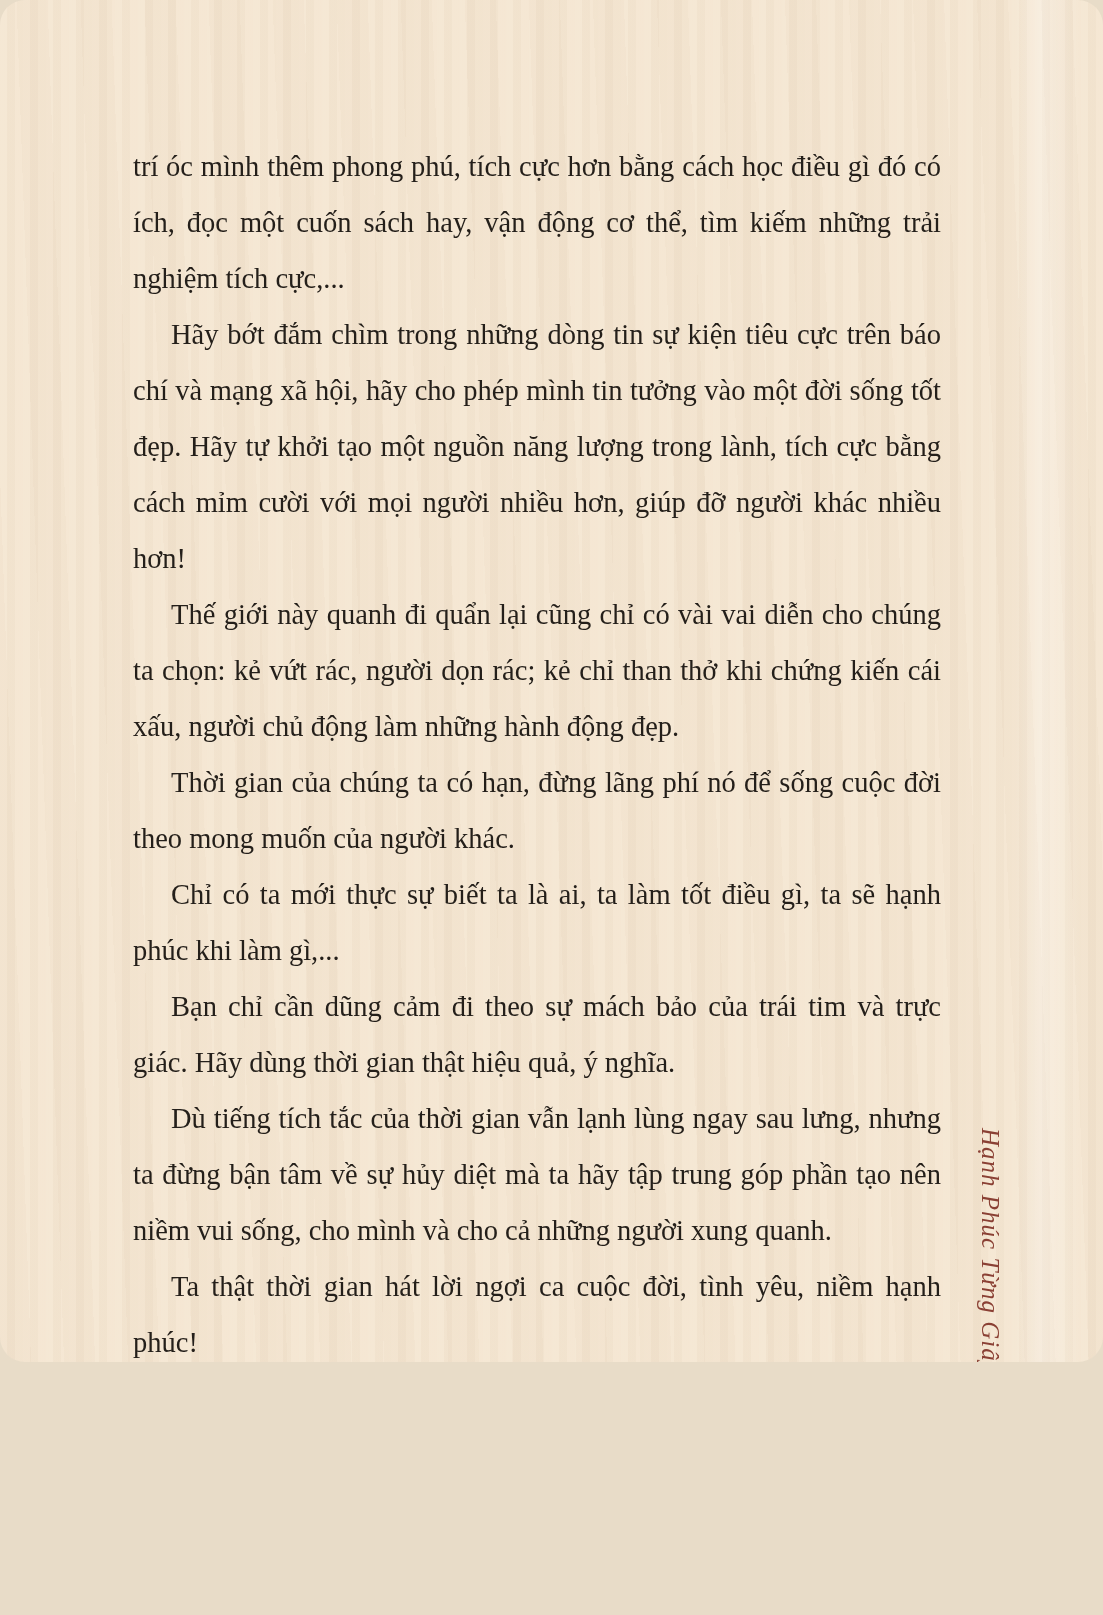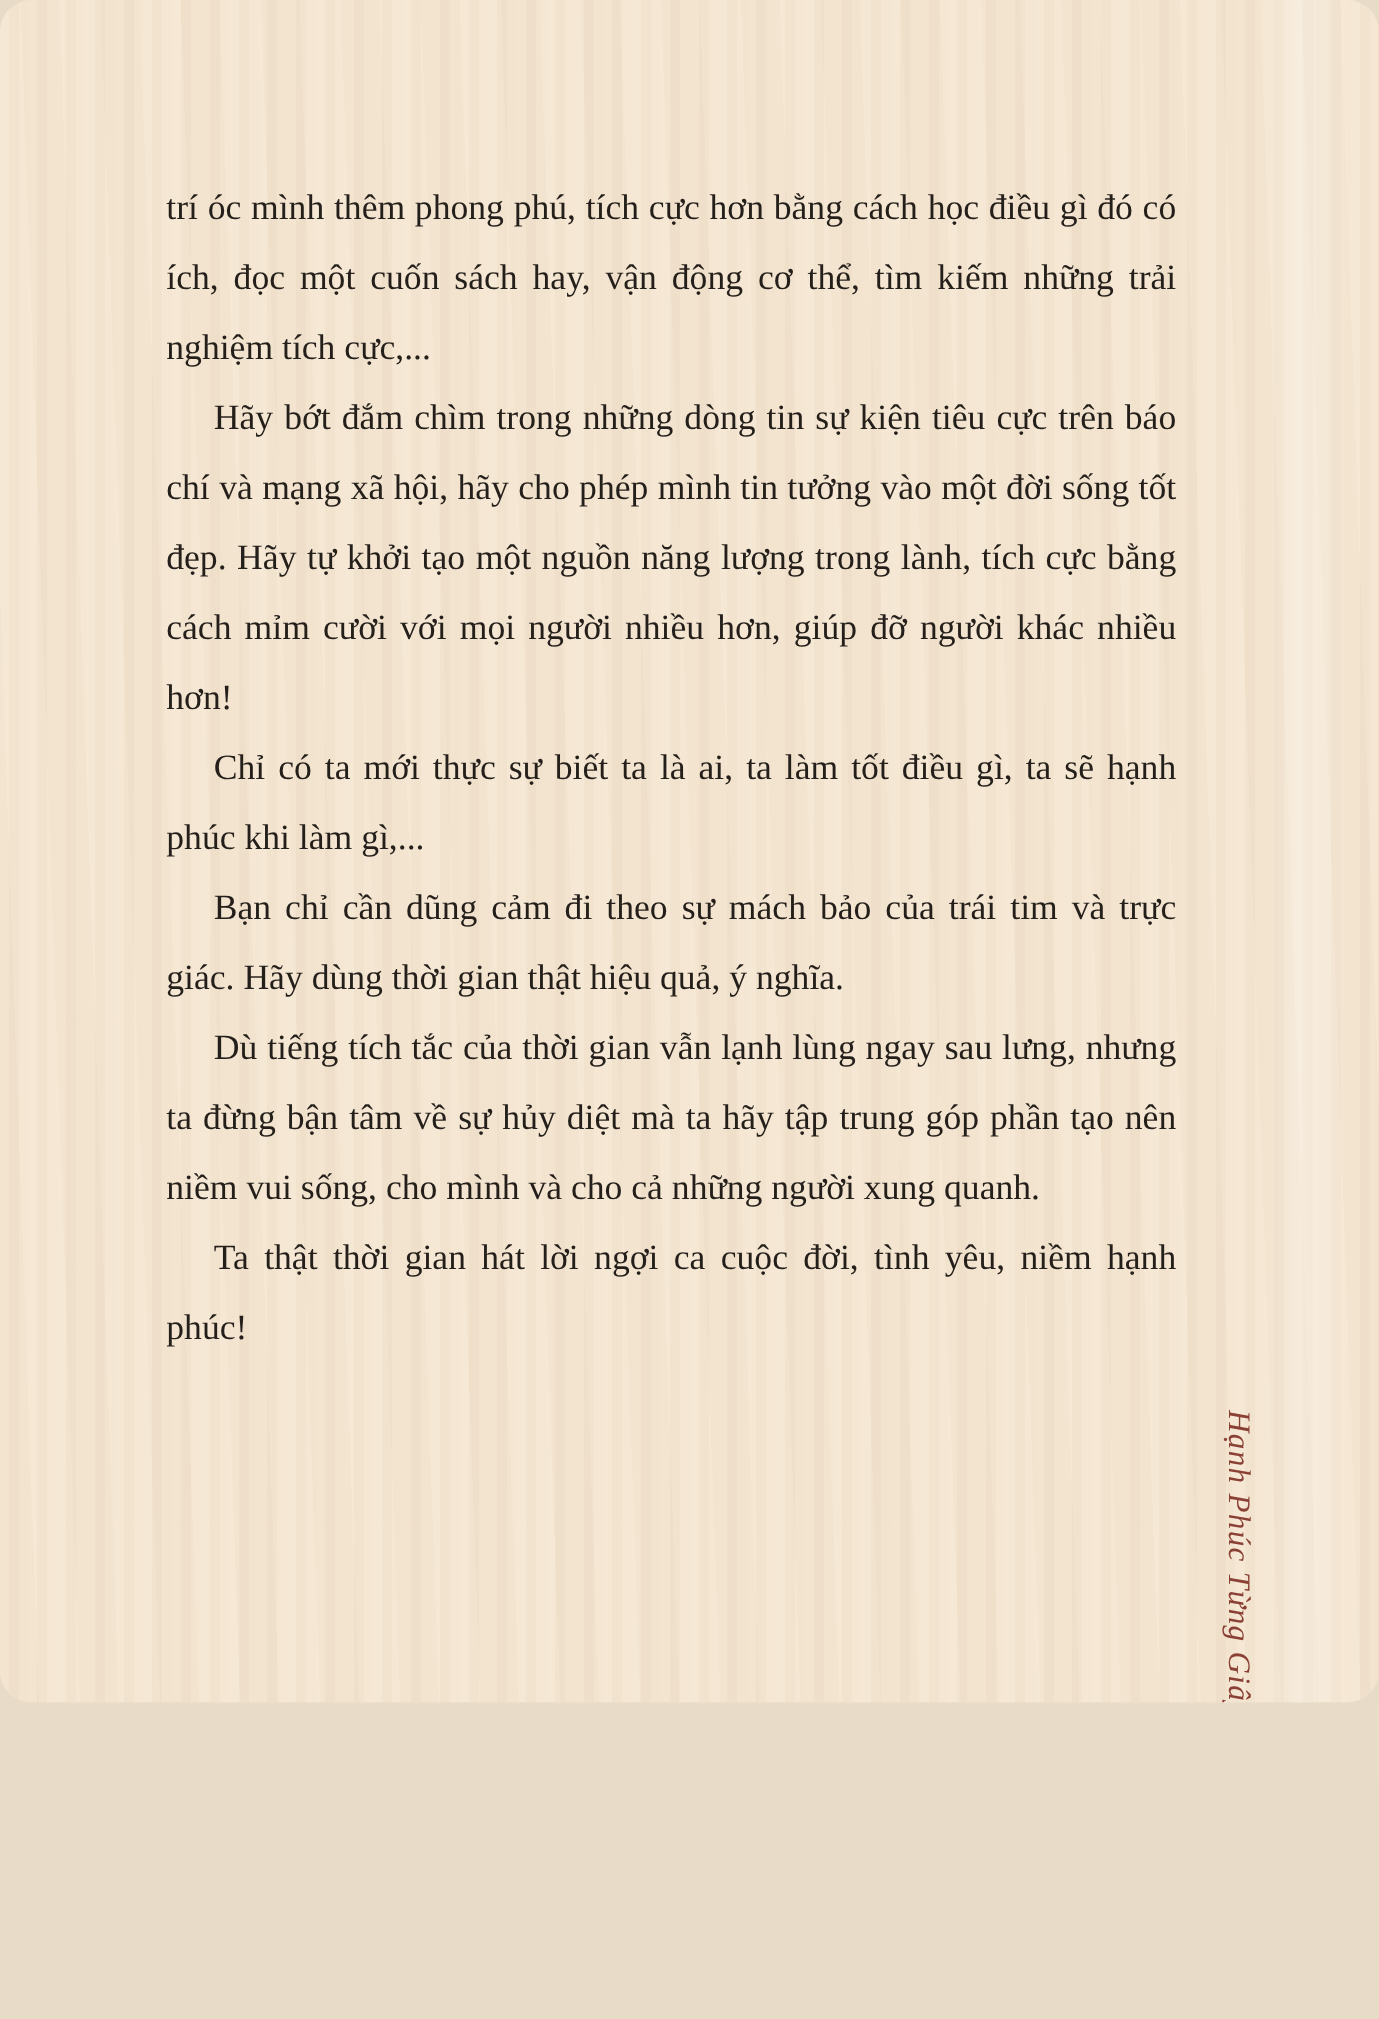--- a/index.html
+++ b/index.html
@@ -82,20 +82,22 @@
   }
 </style>
 </head>
 <body>
 
 <div class="page">
 
   <div class="text-block">
     <p class="no-indent">trí óc mình thêm phong phú, tích cực hơn bằng cách học điều gì đó có ích, đọc một cuốn sách hay, vận động cơ thể, tìm kiếm những trải nghiệm tích cực,...</p>
     <p>Hãy bớt đắm chìm trong những dòng tin sự kiện tiêu cực trên báo chí và mạng xã hội, hãy cho phép mình tin tưởng vào một đời sống tốt đẹp. Hãy tự khởi tạo một nguồn năng lượng trong lành, tích cực bằng cách mỉm cười với mọi người nhiều hơn, giúp đỡ người khác nhiều hơn!</p>
+    <p>Thế giới này quanh đi quẩn lại cũng chỉ có vài vai diễn cho chúng ta chọn: kẻ vứt rác, người dọn rác; kẻ chỉ than thở khi chứng kiến cái xấu, người chủ động làm những hành động đẹp.</p>
+    <p>Thời gian của chúng ta có hạn, đừng lãng phí nó để sống cuộc đời theo mong muốn của người khác.</p>
     <p>Chỉ có ta mới thực sự biết ta là ai, ta làm tốt điều gì, ta sẽ hạnh phúc khi làm gì,...</p>
     <p>Bạn chỉ cần dũng cảm đi theo sự mách bảo của trái tim và trực giác. Hãy dùng thời gian thật hiệu quả, ý nghĩa.</p>
     <p>Dù tiếng tích tắc của thời gian vẫn lạnh lùng ngay sau lưng, nhưng ta đừng bận tâm về sự hủy diệt mà ta hãy tập trung góp phần tạo nên niềm vui sống, cho mình và cho cả những người xung quanh.</p>
     <p>Ta thật thời gian hát lời ngợi ca cuộc đời, tình yêu, niềm hạnh phúc!</p>
   </div>
 
   <div class="sidebar-title">Hạnh Phúc Từng Giây</div>
 
   <div class="butterfly">
     <svg viewBox="0 0 48 40" width="46" height="40" aria-hidden="true">

